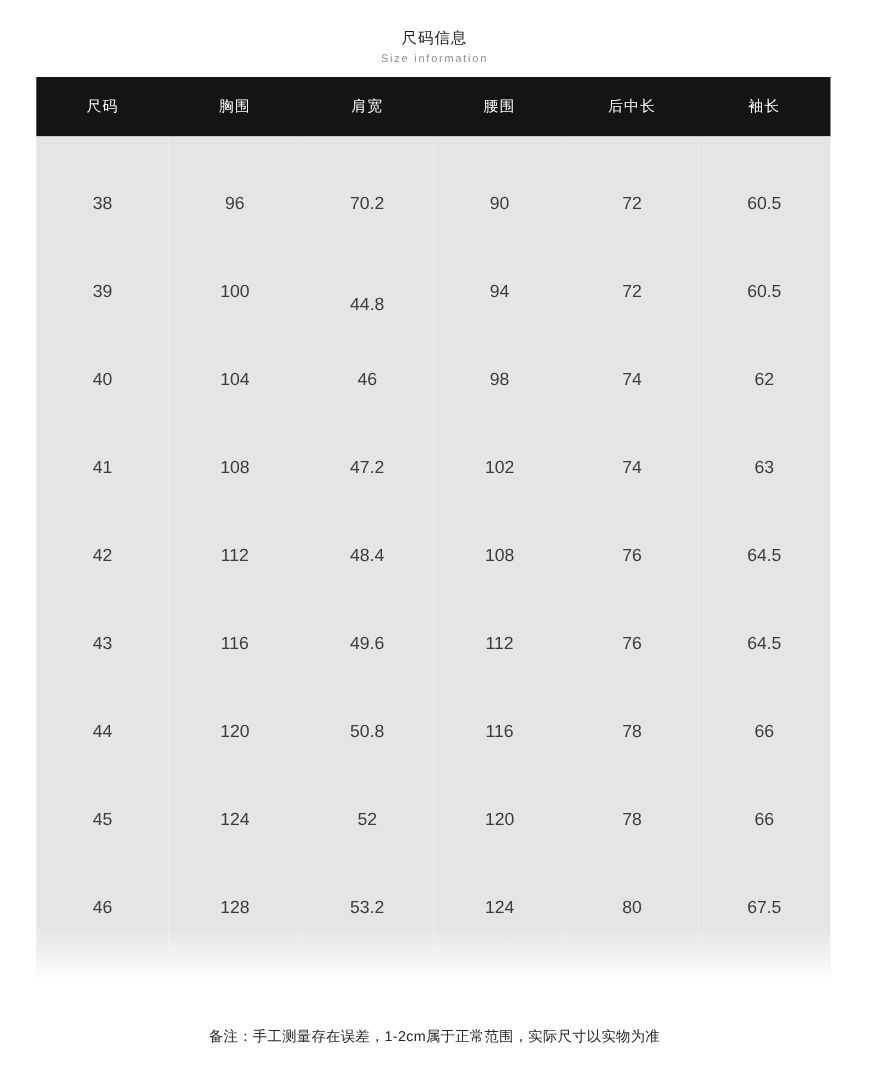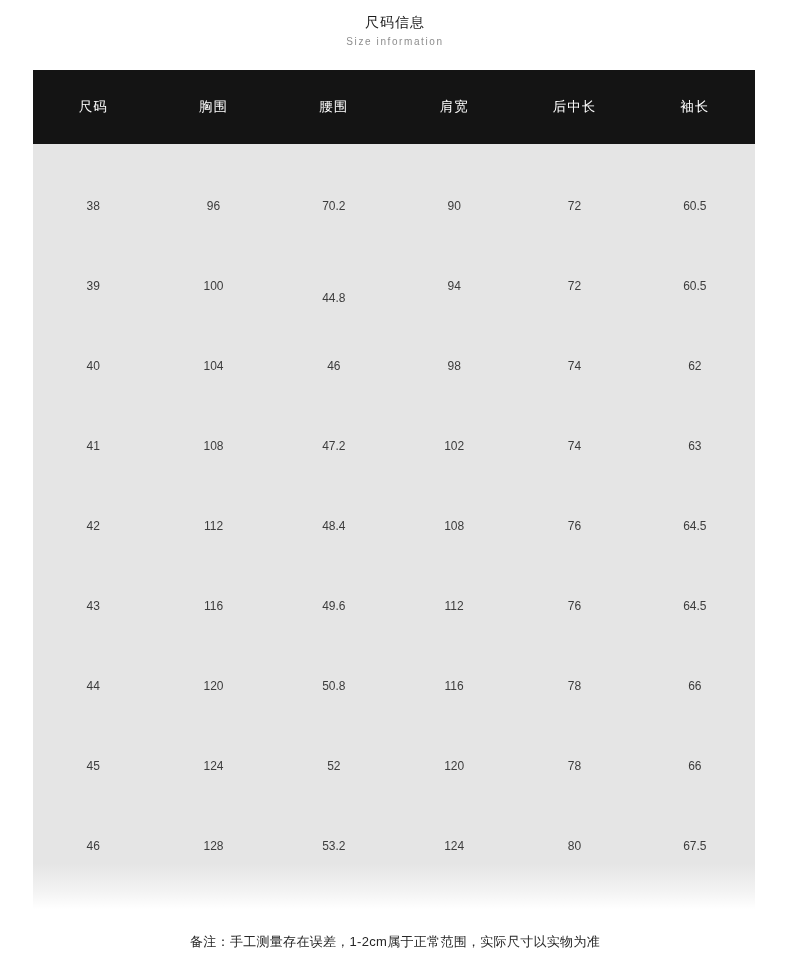--- a/index.html
+++ b/index.html
@@ -12,21 +12,21 @@
     height: 973px;
     position: relative;
     font-family: "Liberation Sans", "DejaVu Sans", sans-serif;
     overflow: hidden;
   }
 
   
   .title-block {
     width: 100%;
     text-align: center;
-    padding-top: 12px;
+    padding-top: 24px;
   }
   .title-cn {
     font-size: 14px;
     line-height: 20px;
     color: #1a1a1a;
     letter-spacing: 1px;
     font-weight: 400;
   }
   .title-en {
     font-size: 10px;
@@ -41,21 +41,21 @@
   .size-table {
     position: absolute;
     left: 33px;
     top: 70px;
     width: 722px;
   }
 
   .thead {
     display: flex;
     background: #141414;
-    height: 74px;
+    height: 54px;
   }
   .th {
     flex: 1 1 0;
     display: flex;
     align-items: center;
     justify-content: center;
     color: #ffffff;
     font-size: 13.5px;
     letter-spacing: 1px;
     font-weight: 400;
@@ -71,21 +71,21 @@
     position: relative;
   }
   .col.dark  { background: #e5e5e5; }
   .col.light { background: #e5e5e5; }
 
   .cell {
     position: absolute;
     left: 0;
     width: 100%;
     text-align: center;
-    font-size: 12px;
+    font-size: 16px;
     color: #3c3c3c;
     font-weight: 400;
     line-height: 20px;
   }
 
   
   .tbody-fade {
     position: absolute;
     left: 0;
     right: 0;
@@ -117,22 +117,22 @@
 <div class="title-block">
   <div class="title-cn">尺码信息</div>
   <div class="title-en">Size information</div>
 </div>
 
 <div class="size-table">
 
   <div class="thead" id="thead">
       <div class="th">尺码</div>
       <div class="th">胸围</div>
+      <div class="th">肩宽</div>
       <div class="th">腰围</div>
-      <div class="th">肩宽</div>
       <div class="th">后中长</div>
       <div class="th">袖长</div>
     </div>
 
   <div class="tbody" id="tbody">
     <div class="col dark">
         <div class="cell" style="top: 52px;">38</div>
         <div class="cell" style="top: 132px;">39</div>
         <div class="cell" style="top: 212px;">40</div>
         <div class="cell" style="top: 292px;">41</div>

